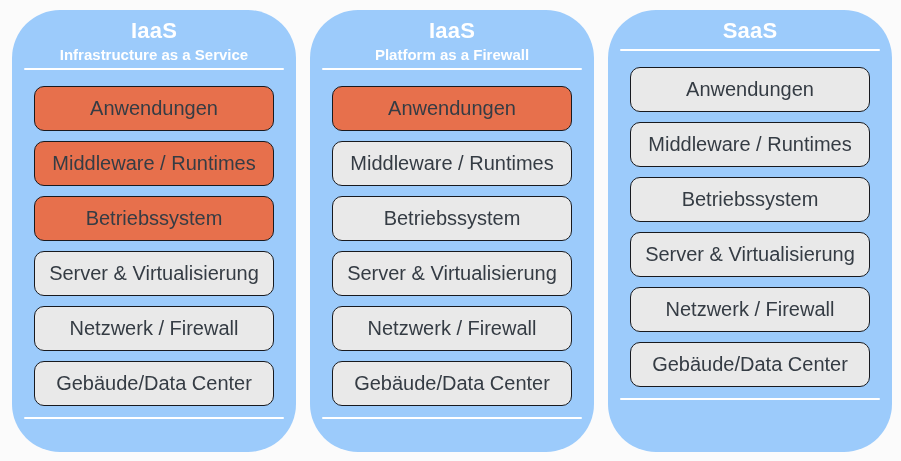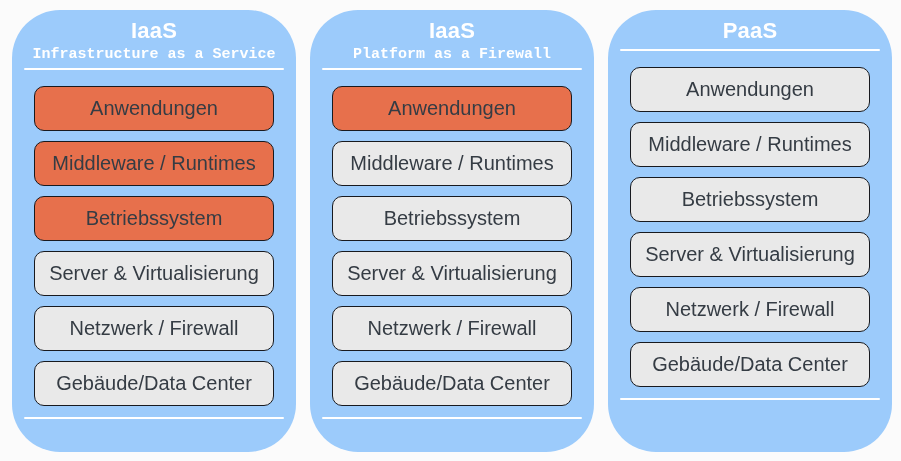--- a/index.html
+++ b/index.html
@@ -42,21 +42,20 @@
     color:var(--header-text);
     text-align:center;
     letter-spacing:0.2px;
   }
   .col-subtitle{
     font-size:15px;
     line-height:19px;
     font-weight:bold;
     color:var(--header-text);
     text-align:center;
-    font-family:Liberation Mono, monospace;
   }
   .divider{
     width:260px; height:2px;
     background:var(--header-text);
     margin-top:4px;
     border-radius:1px;
   }
   .layers{
     margin-top:16px;
     display:flex;
@@ -135,21 +134,21 @@
           <span>Netzwerk / Firewall</span>
         </div>
       <div class="layer">
           <span>Gebäude/Data Center</span>
         </div>
     </div>
     <div class="divider bottom"></div>
   </div>
 
   <div class="column">
-    <div class="col-title">PaaS</div>
+    <div class="col-title">SaaS</div>
     <div class="divider"></div>
     <div class="layers">
       <div class="layer">
           <span>Anwendungen</span>
         </div>
       <div class="layer">
           <span>Middleware / Runtimes</span>
         </div>
       <div class="layer">
           <span>Betriebssystem</span>

